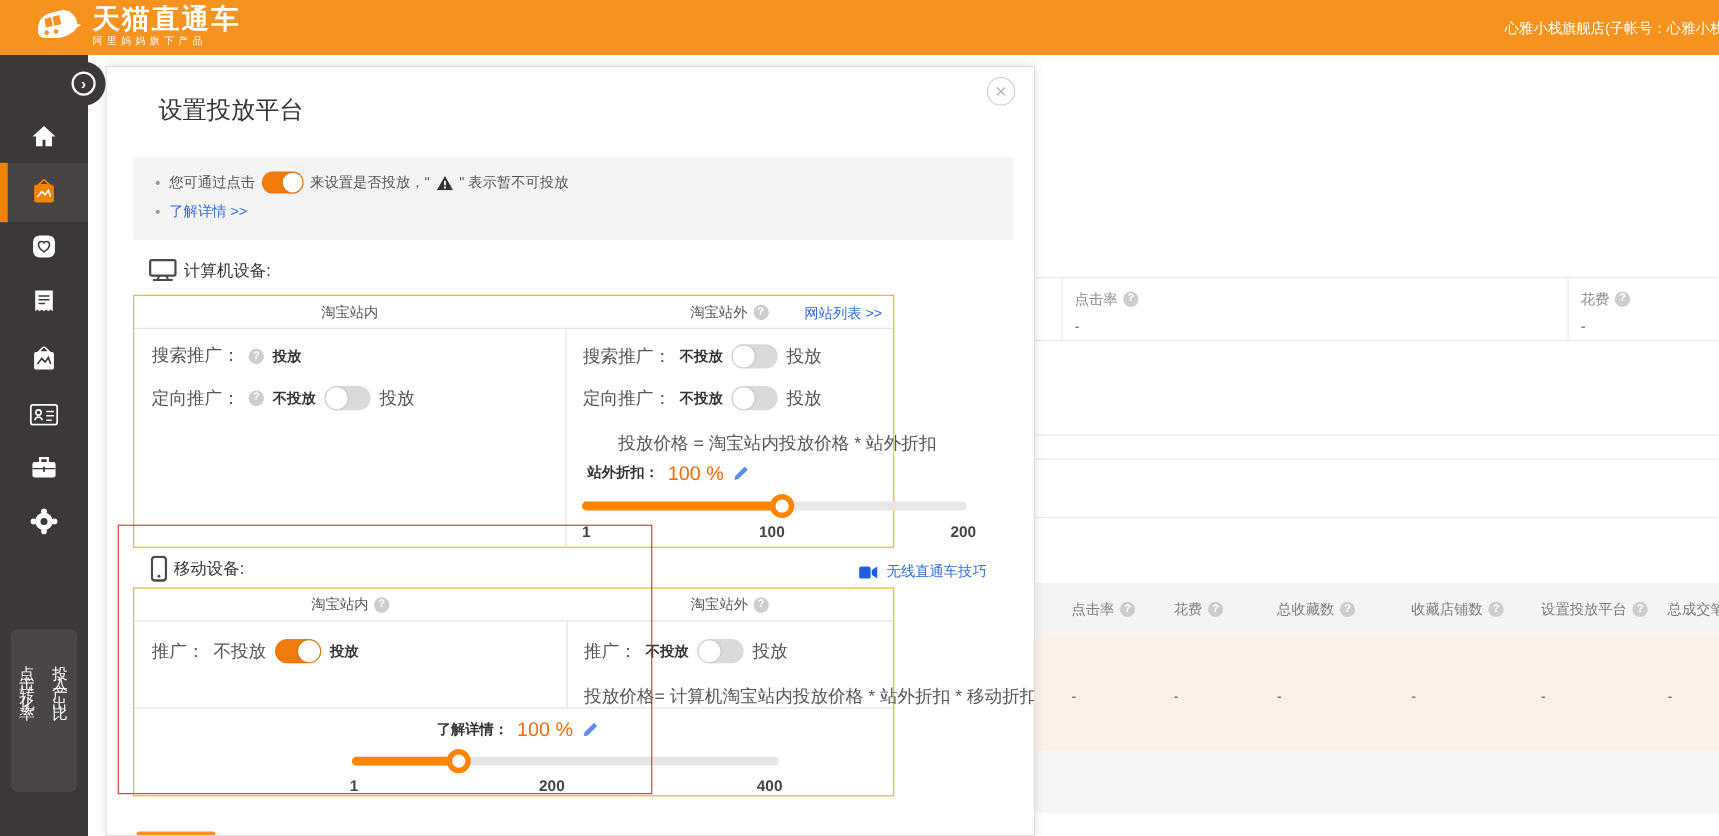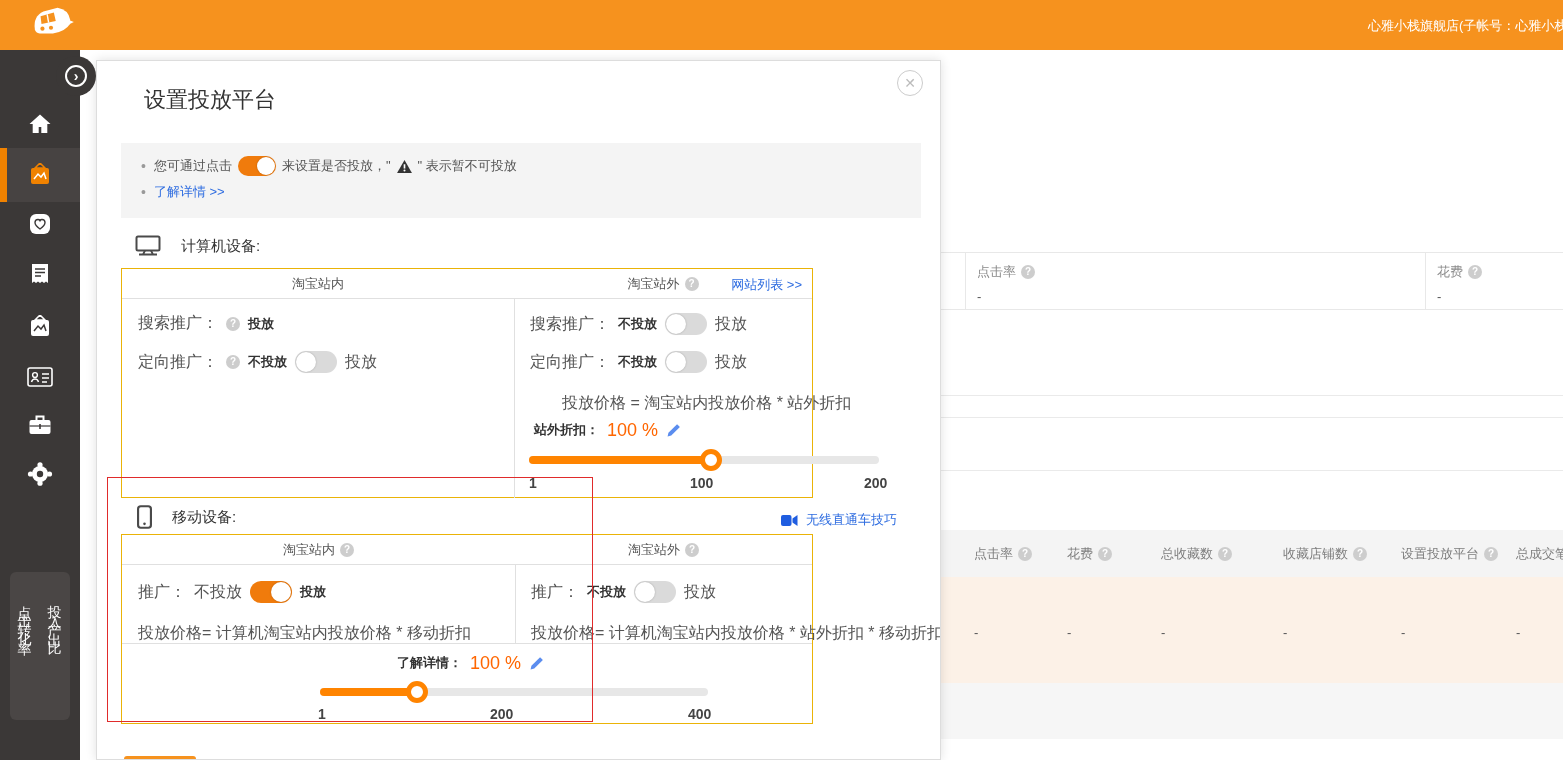--- a/index.html
+++ b/index.html
@@ -43,21 +43,21 @@
 
   
   .modal { position:absolute; left:96px; top:60px; width:845px; height:700px; background:#fff; border:1px solid #ddd; box-shadow:0 0 10px rgba(0,0,0,.12); z-index:5; overflow:hidden; }
   .modal-close { position:absolute; left:800px; top:9px; width:26px; height:26px; border:1px solid #ccc; border-radius:50%; color:#bbb; font-size:14px; text-align:center; line-height:24px; }
   .modal-title { position:absolute; left:47px; top:24px; font-size:22px; color:#333; }
   .tip-box { position:absolute; left:24px; top:82px; width:800px; height:75px; background:#f4f4f4; padding:13px 20px; display:flex; flex-direction:column; gap:7px; }
   .tip-line { display:flex; align-items:center; gap:6px; font-size:13px; color:#555; }
   .bullet { color:#999; font-size:14px; margin-right:2px; }
   .link { color:#2f6de0; }
 
-  .sec-title { position:absolute; font-size:15px; color:#333; display:flex; align-items:center; gap:20px; }
+  .sec-title { position:absolute; font-size:15px; color:#333; display:flex; align-items:center; gap:6px; }
 
   .dev-table { position:absolute; left:24px; width:692px; border:1px solid #eab308; background:#fff; }
   .dt-head { position:relative; height:30px; border-bottom:1px solid #e0e0e0; }
   .dt-head .hcell { position:absolute; top:0; height:30px; display:flex; align-items:center; justify-content:center; gap:5px; font-size:13px; color:#555; }
   .vline { position:absolute; top:0; bottom:0; border-left:1px solid #e0e0e0; }
   .cell-label { font-size:16px; color:#555; }
   .b { font-weight:bold; color:#333; }
   .row-line { position:absolute; display:flex; align-items:center; gap:8px; font-size:13px; color:#555; white-space:nowrap; }
 
   .toggle { position:relative; width:42px; height:22px; border-radius:11px; flex:none; }
@@ -273,23 +273,20 @@
       <div class="vline" style="left:393px;"></div>
 
       <div class="row-line" style="left:16px; top:16px;">
         <span class="cell-label">推广：</span>
         <span class="cell-label">不投放</span>
         <span class="toggle on">
             <span class="knob"></span>
           </span>
         <span class="b">投放</span>
       </div>
-      <div class="row-line" style="left:16px; top:58px;">
-        <span class="cell-label">投放价格= 计算机淘宝站内投放价格 * 移动折扣</span>
-      </div>
 
       <div class="row-line" style="left:409px; top:16px;">
         <span class="cell-label">推广：</span>
         <span class="b">不投放</span>
         <span class="toggle off">
             <span class="knob"></span>
           </span>
         <span class="cell-label">投放</span>
       </div>
       <div class="row-line" style="left:409px; top:58px;">
@@ -322,20 +319,24 @@
 <div class="top-header">
   <div class="logo-wrap">
     <svg width="46" height="38" viewBox="0 0 48 40">
       <path d="M7 27 Q5 13 16 8 L31 4 Q42 6 44 16 L44 21 Q39 29 26 31 L12 31 Q8 30 7 27 Z" fill="#fff"></path>
       <path d="M13 13 L27 9 L29 18 L14 21 Z" fill="#f6921e"></path>
       <path d="M20 11 L21.5 19.5" stroke="#fff" stroke-width="1.5"></path>
       <circle cx="15" cy="26" r="2.2" fill="#f6921e"></circle>
       <circle cx="24" cy="25" r="2.2" fill="#f6921e"></circle>
       <path d="M36 14 L48 19 L36 25 Z" fill="#fff"></path>
     </svg>
+    <div class="logo-text">
+      <div class="logo-title">天猫直通车</div>
+      <div class="logo-sub">阿里妈妈旗下产品</div>
+    </div>
   </div>
   <div class="account">心雅小栈旗舰店(子帐号：心雅小栈</div>
 </div>
 
 <div class="sidebar">
   <div class="side-notch">
     <div class="side-expand">›</div>
   </div>
 
   <div class="side-item" style="top:52px;">

